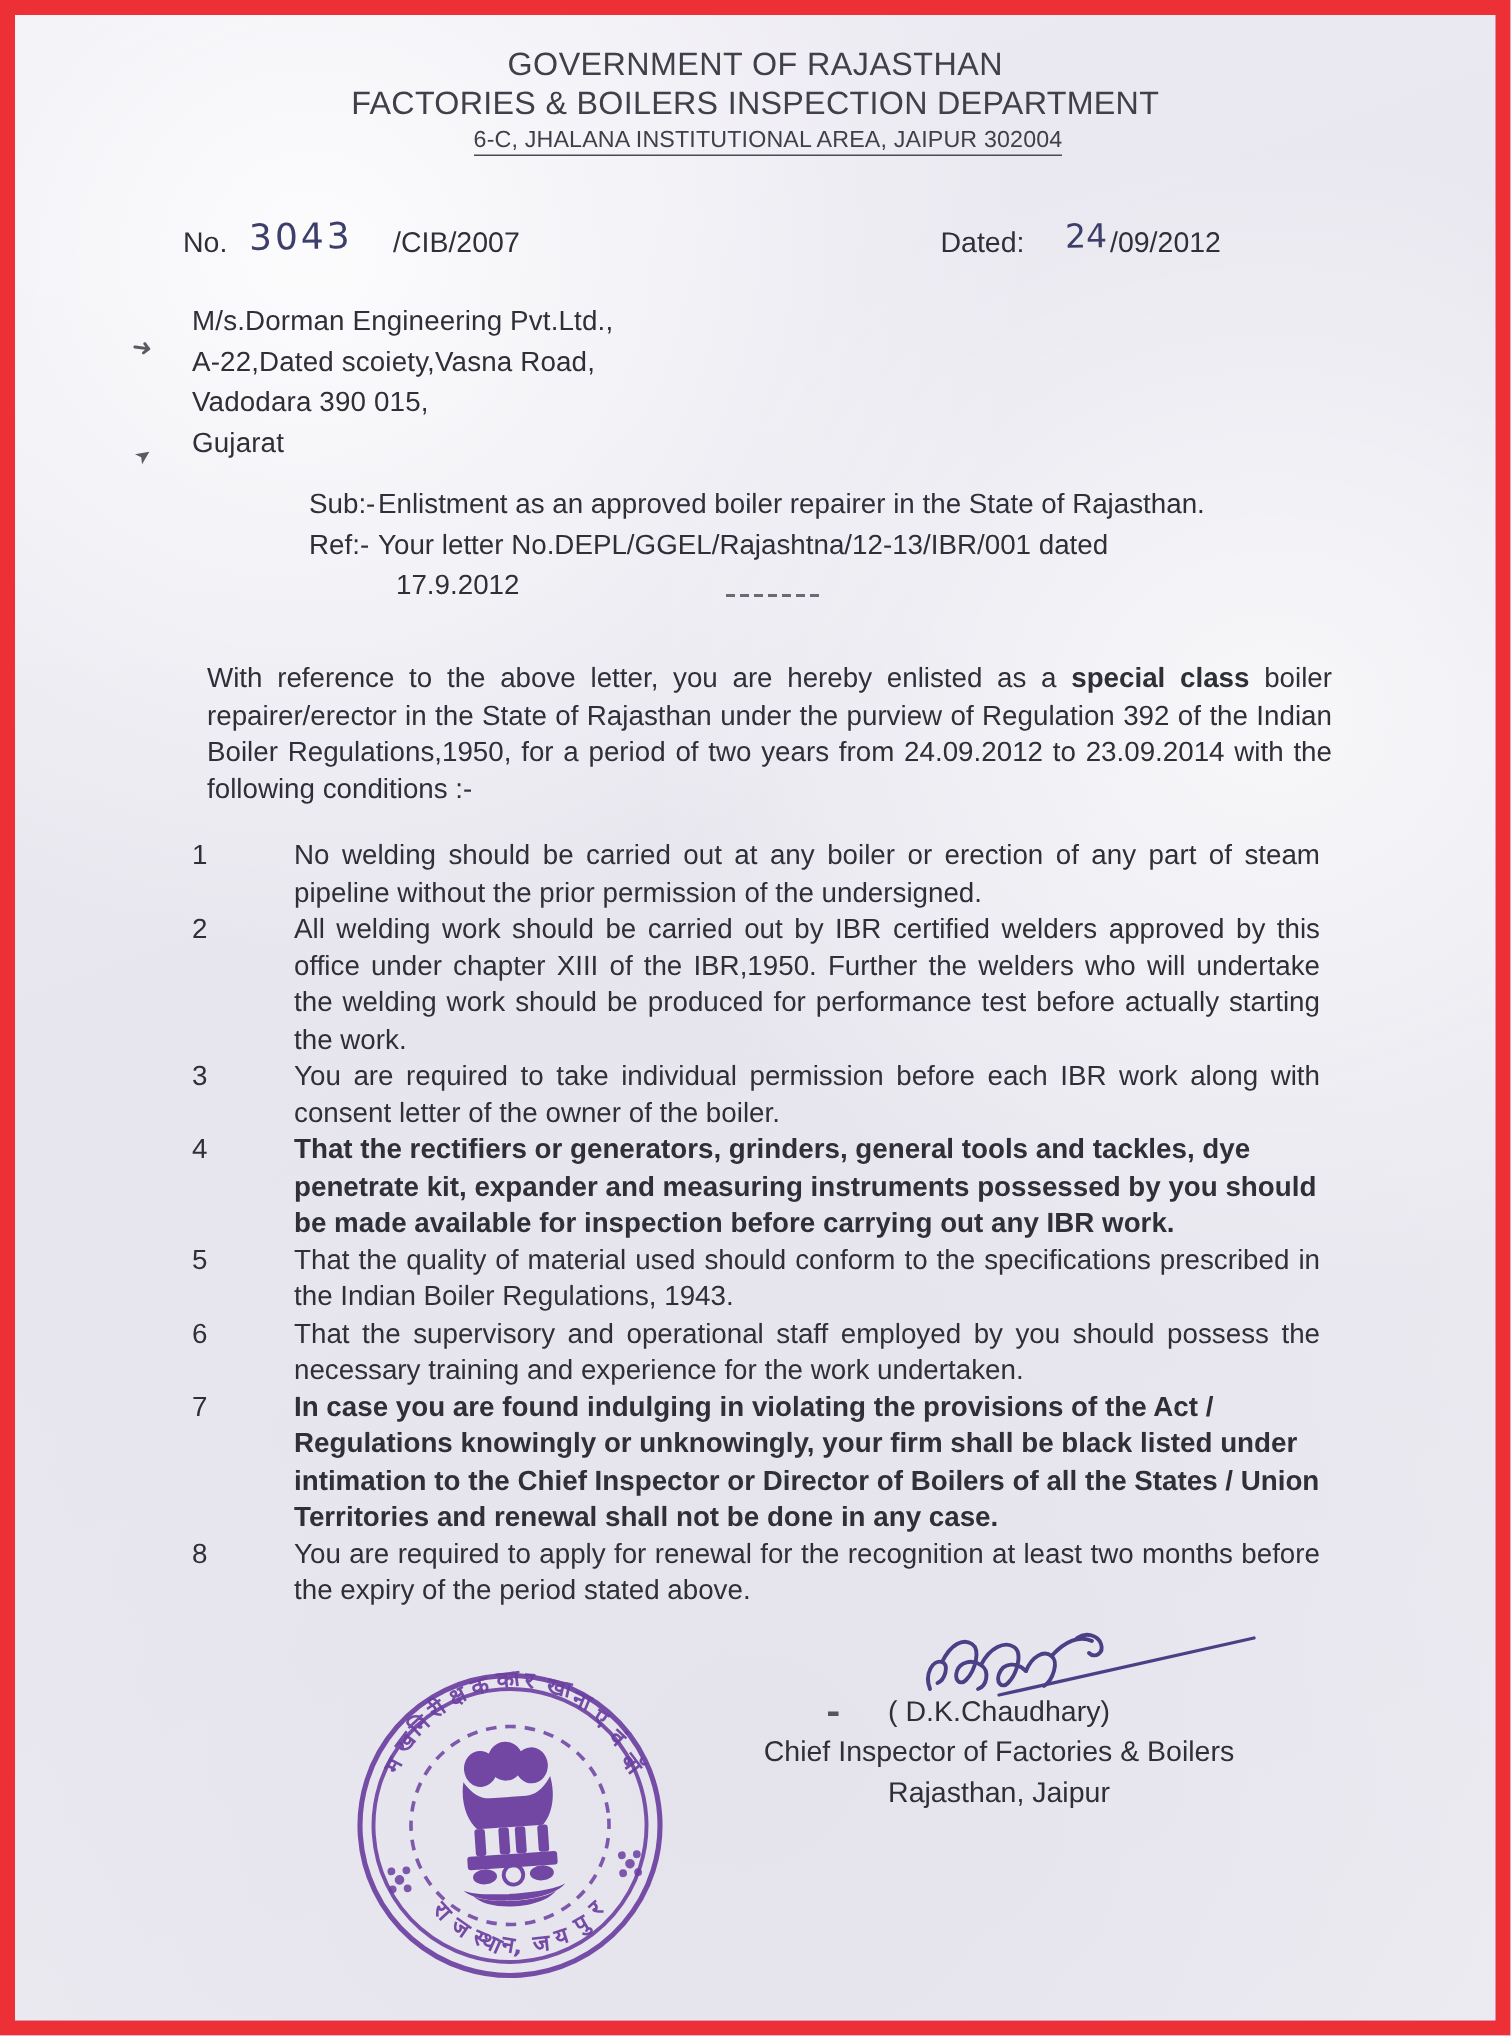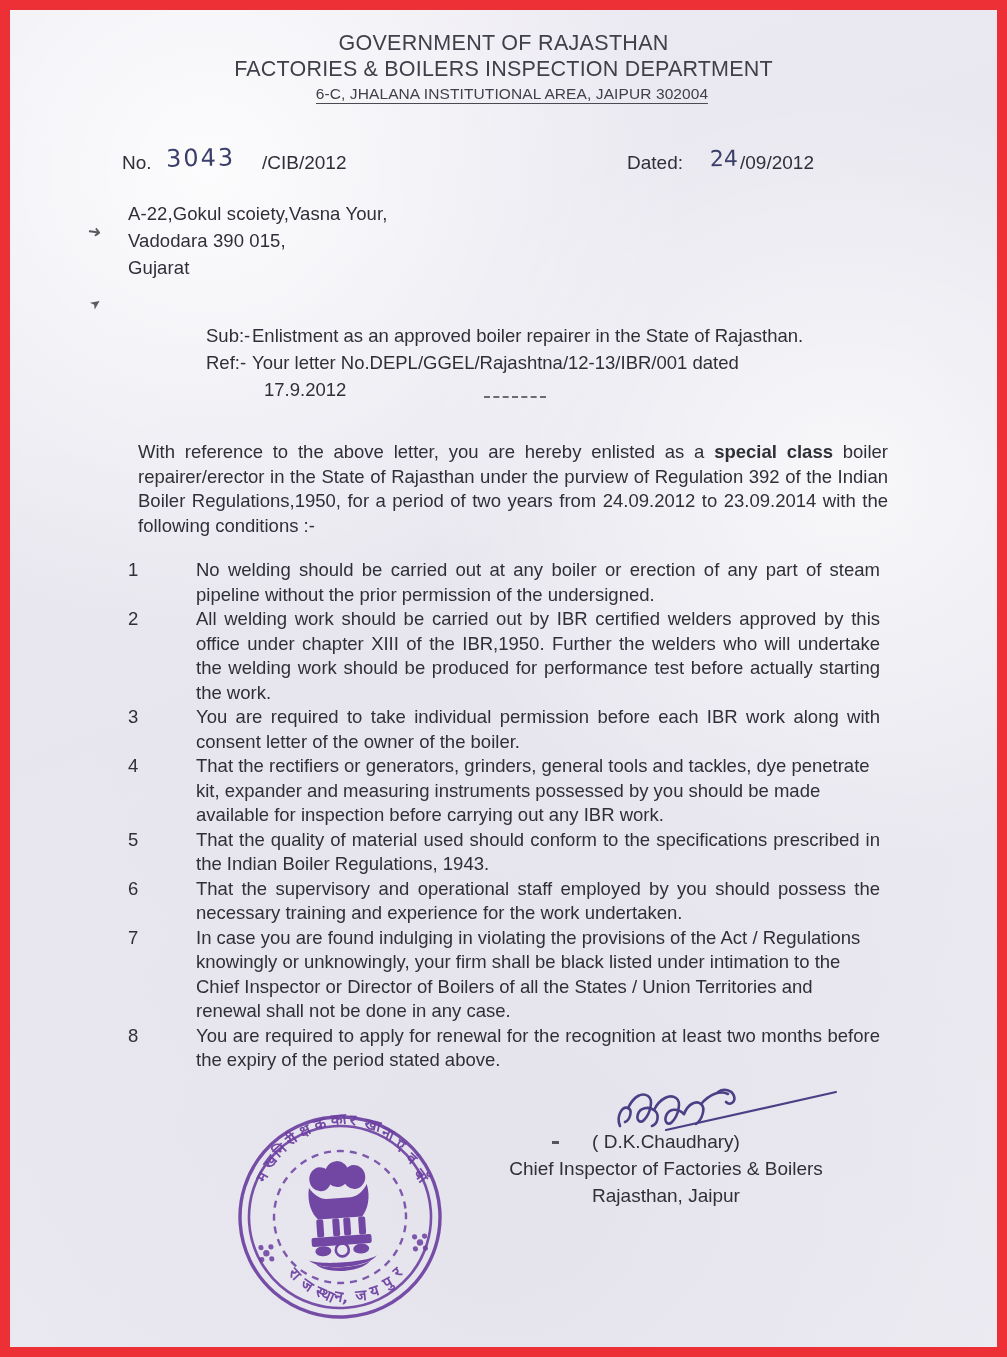--- a/index.html
+++ b/index.html
@@ -167,21 +167,21 @@
     left: 0;
     top: 0;
     width: 22px;
     text-align: left;
   }
   .cond .txt {
     display: block;
     text-align: justify;
     text-justify: inter-word;
   }
-  .cond .txt.noj { text-align: left; }
+  .cond .txt.noj { text-align: left; font-weight: bold; }
 
   
   .sig {
     position: absolute;
     left: 446px;
     width: 420px;
     top: 1118px;
     text-align: center;
     font-size: 19px;
     line-height: 27px;
@@ -221,28 +221,29 @@
 
   <div class="hdr">
     <div class="hdr-l1">GOVERNMENT OF RAJASTHAN</div>
     <div class="hdr-l2">FACTORIES &amp; BOILERS INSPECTION DEPARTMENT</div>
     <div class="hdr-l4"><span class="u">6-C, JHALANA  INSTITUTIONAL  AREA, JAIPUR 302004</span></div>
   </div>
 
   <div class="refrow">
     <span class="no-lbl">No.</span>
     <span class="hand-no">3043</span>
-    <span class="cib">/CIB/2012</span>
+    <span class="cib">/CIB/2007</span>
     <span class="dated-lbl">Dated:</span>
     <span class="hand-date">24</span>
     <span class="datenum">/09/2012</span>
   </div>
 
   <div class="addr">
-    <div>A-22,Gokul scoiety,Vasna Your,</div>
+    <div>M/s.Dorman Engineering Pvt.Ltd.,</div>
+    <div>A-22,Dated scoiety,Vasna Road,</div>
     <div>Vadodara 390 015,</div>
     <div>Gujarat</div>
   </div>
   <div class="mark mark-a">➜</div>
   <div class="mark mark-b">➤</div>
 
   <div class="subj">
     <div><span class="k">Sub:-</span><span>Enlistment as an approved boiler repairer in the State of  Rajasthan.</span></div>
     <div><span class="k">Ref:-</span><span>Your letter No.DEPL/GGEL/Rajashtna/12-13/IBR/001 dated</span></div>
     <div class="indent">17.9.2012</div>

